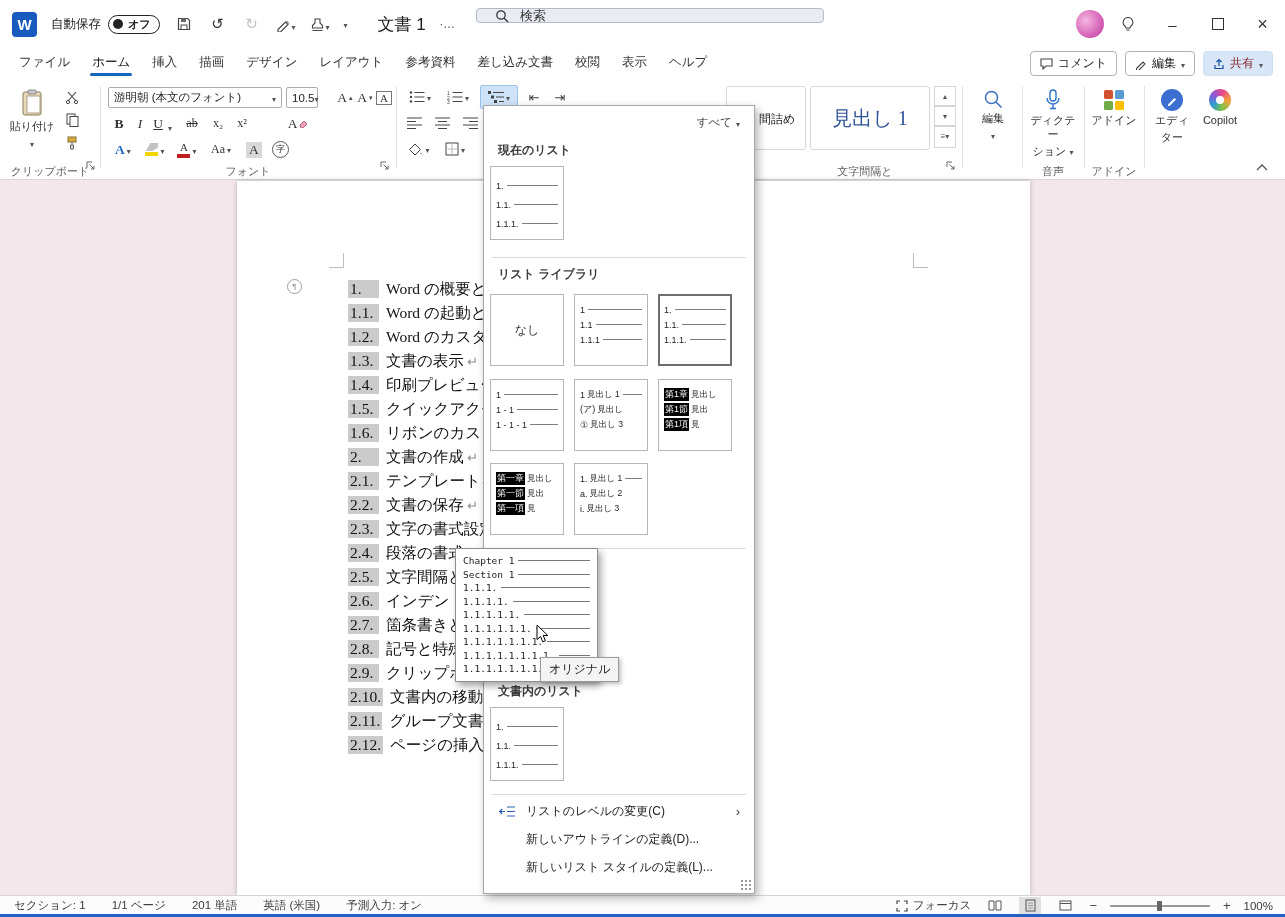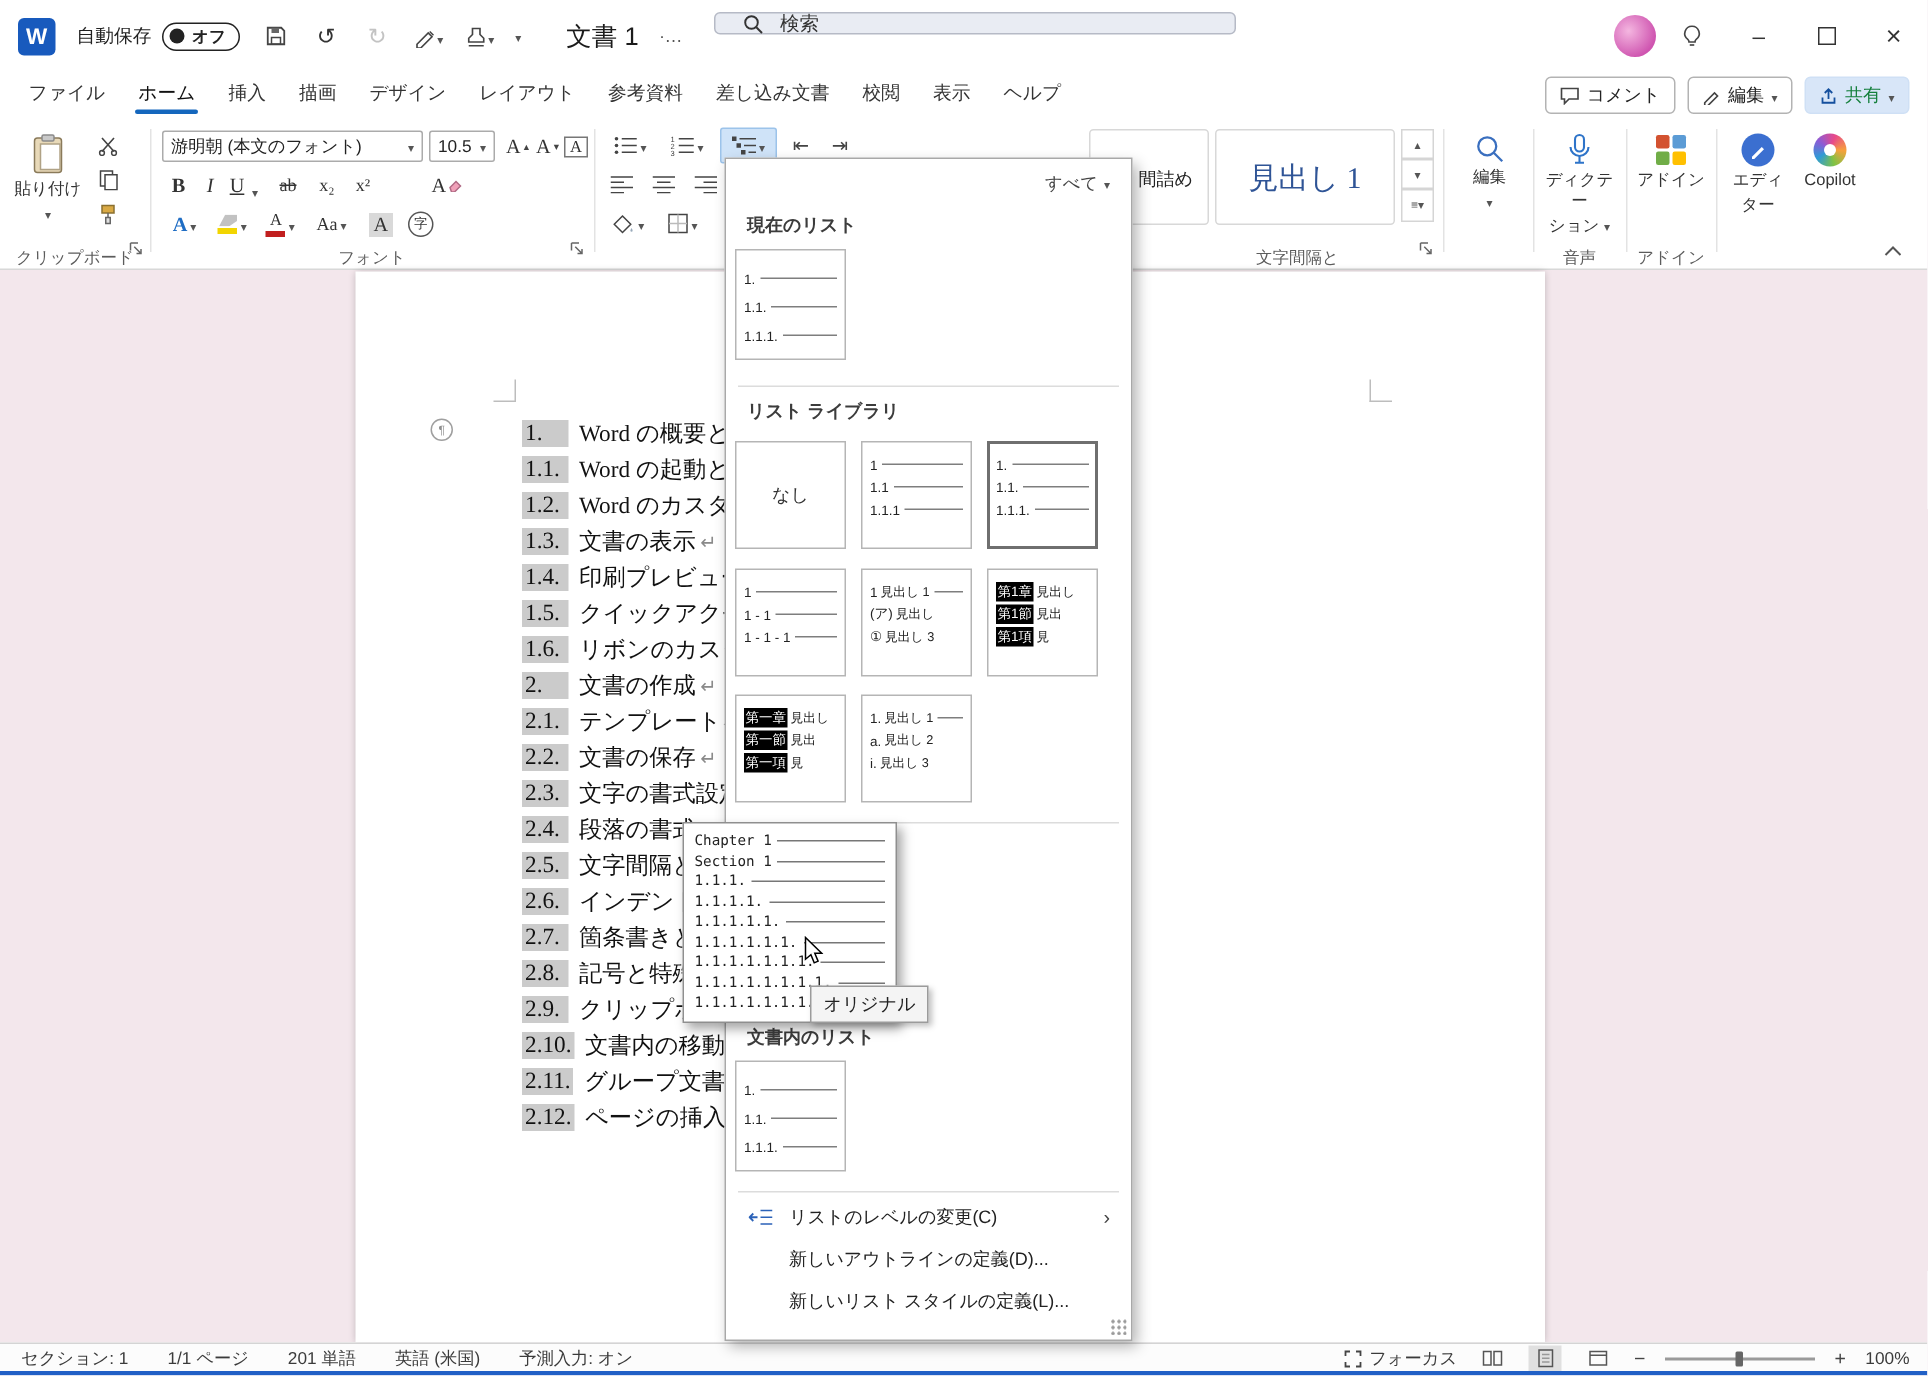--- a/index.html
+++ b/index.html
@@ -38,21 +38,21 @@
   .win-min::after{content:"–";font-size:15px;}
   
   .tabrow{position:absolute;left:0;top:48px;right:0;height:30px;background:#fff;}
   .tabs{position:absolute;left:8px;top:0;display:flex;}
   .tab{position:relative;padding:0 11px;line-height:29px;font-size:12.5px;color:#333;white-space:nowrap;}
   .tab.active{color:#111;}
   .tab.active::after{content:"";position:absolute;left:9px;right:9px;bottom:1px;height:3px;border-radius:2px;background:#1567bd;}
   .tab-actions{position:absolute;right:12px;top:3px;display:flex;gap:8px;align-items:center;}
   .pill-btn{display:flex;align-items:center;gap:5px;border:1px solid #b3b3b3;border-radius:4px;height:23px;
             padding:0 9px;font-size:12px;color:#222;background:#fff;}
-  .pill-btn.share{background:#d8e6f8;border-color:#cfe0f5;color:#15803d;}
+  .pill-btn.share{background:#d8e6f8;border-color:#cfe0f5;color:#7f1d1d;}
   
   .ribbon{position:absolute;left:0;top:78px;right:0;height:102px;background:#fff;border-bottom:1px solid #d8d8d8;box-sizing:border-box;}
   .rdiv{position:absolute;top:8px;height:82px;width:1px;background:#e3e3e3;}
   .glabel{position:absolute;bottom:0;font-size:11px;color:#5c5c5c;text-align:center;}
   .launcher{position:absolute;bottom:6px;width:12px;height:12px;}
   .sbtn{position:absolute;display:flex;align-items:center;justify-content:center;gap:2px;color:#444;}
   .combo{position:absolute;border:1px solid #ababab;border-radius:2px;height:21px;box-sizing:border-box;
          display:flex;align-items:center;justify-content:space-between;padding:0 5px;font-size:11.5px;background:#fff;}
   .fserif{font-family:"Liberation Serif","DejaVu Serif",serif;}
   .fmt{position:absolute;height:21px;display:flex;align-items:center;justify-content:center;gap:2px;
@@ -294,21 +294,21 @@
     <span class="launcher" style="left:86px">
       <svg width="10" height="10" viewBox="0 0 10 10">
           <path d="M1 1v5M1 1h5M3.5 3.5L8 8M8 5v3H5" fill="none" stroke="#666"></path>
         </svg>
     </span>
 
     <div class="combo" style="left:108px;top:9px;width:174px">
       <span>游明朝 (本文のフォント)</span>
       <i class="dd"></i>
     </div>
-    <div class="combo" style="left:286px;top:9px;width:44px">
+    <div class="combo" style="left:286px;top:9px;width:32px">
       <span>10.5</span>
       <i class="dd"></i>
     </div>
     <span class="fmt" style="left:336px;top:9px;width:18px">
       <span>A</span>
         <span class="tinyup">▴</span>
     </span>
     <span class="fmt" style="left:356px;top:9px;width:18px">
       <span>A</span>
         <span class="tinyup">▾</span>

